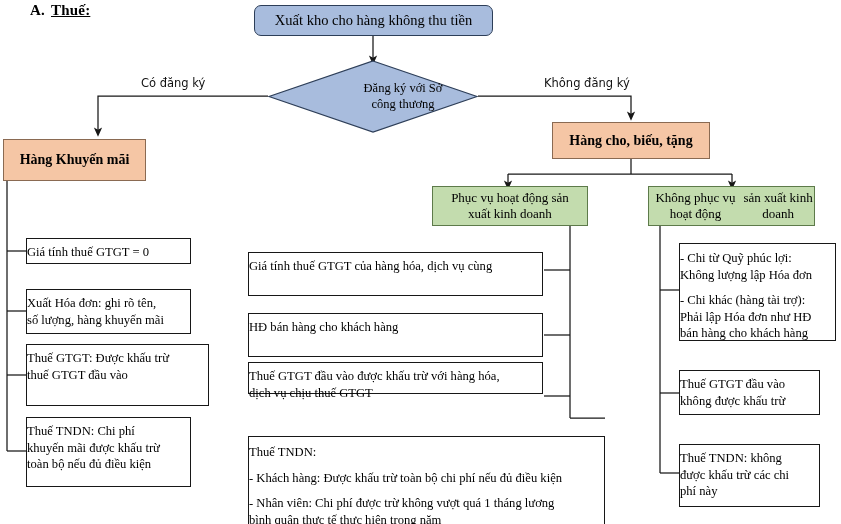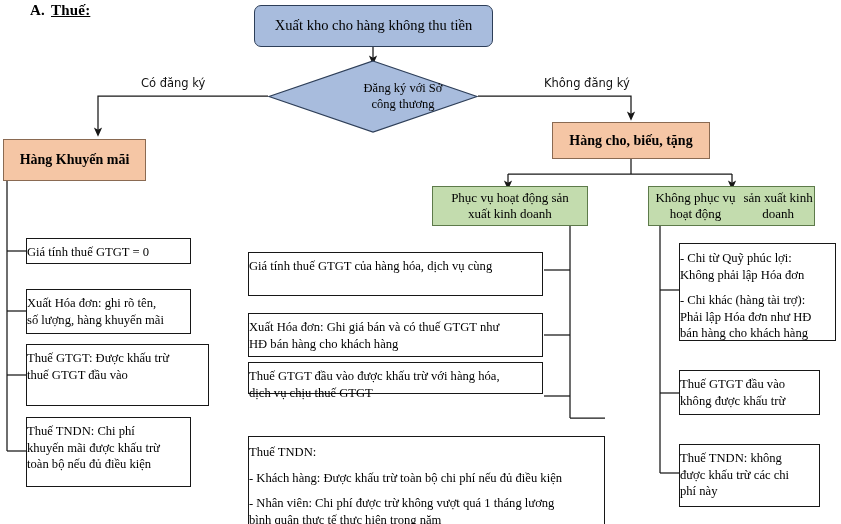--- a/index.html
+++ b/index.html
@@ -133,21 +133,21 @@
       <line x1="544" y1="396" x2="570" y2="396"></line>
       <line x1="570" y1="418" x2="605" y2="418"></line>
 
       <line x1="660" y1="226" x2="660" y2="473"></line>
       <line x1="660" y1="290" x2="679" y2="290"></line>
       <line x1="660" y1="393" x2="679" y2="393"></line>
       <line x1="660" y1="473" x2="679" y2="473"></line>
     </g>
   </svg>
 
-  <div class="abs node node-blue" style="left:254px; top:5px; width:239px; height:42px;">
+  <div class="abs node node-blue" style="left:254px; top:5px; width:239px; height:31px;">
     <span>Xuất kho cho hàng không thu tiền</span>
   </div>
 
   <div class="abs diamond-wrap" style="left:268px; top:60px; width:210px; height:73px;">
     <svg width="210" height="73" viewBox="0 0 210 73" xmlns="http://www.w3.org/2000/svg">
       <polygon points="105,1 209,36.5 105,72 1,36.5" fill="#a8bcdd" stroke="#2d3e58" stroke-width="1.3"></polygon>
     </svg>
     <div class="diamond-label" style="left:0; top:20px; width:210px; padding-left:30px;">
       <div>Đăng ký với Sở</div>
       <div>công thương</div>
@@ -197,42 +197,41 @@
     <p>Thuế TNDN: Chi phí</p>
     <p>khuyến mãi được khấu trừ</p>
     <p>toàn bộ nếu đủ điều kiện</p>
   </div>
 
   <div class="abs leaf tight" style="left:248px; top:252px; width:295px; height:44px;">
     <p>Giá tính thuế GTGT của hàng hóa, dịch vụ cùng</p>
   </div>
 
   <div class="abs leaf tight" style="left:248px; top:313px; width:295px; height:44px;">
-    <p>Xuất Hóa đơn: Ghi giá bán và có thuế GTGT như</p>
     <p>HĐ bán hàng cho khách hàng</p>
   </div>
 
   <div class="abs leaf tight" style="left:248px; top:362px; width:295px; height:32px;">
     <p>Thuế GTGT đầu vào được khấu trừ với hàng hóa,</p>
     <p>dịch vụ chịu thuế GTGT</p>
   </div>
 
   <div class="abs leaf" style="left:248px; top:436px; width:357px; height:96px; padding-top:7px;">
     <p>Thuế TNDN:</p>
     <p>- Khách hàng: Được khấu trừ toàn bộ chi phí nếu đủ điều kiện</p>
     <p style="margin-top:9px;">
       <span>- Nhân viên: Chi phí được trừ không vượt quá 1 tháng lương</span><br>
       <span>bình quân thực tế thực hiện trong năm</span>
     </p>
   </div>
 
   <div class="abs leaf" style="left:679px; top:243px; width:157px; height:98px; padding-top:6px;">
     <p>
       <span>- Chi từ Quỹ phúc lợi:</span><br>
-      <span>Không phải lập Hóa đơn</span>
+      <span>Không lượng lập Hóa đơn</span>
     </p>
     <p>
       <span>- Chi khác (hàng tài trợ):</span><br>
       <span>Phải lập Hóa đơn như HĐ</span><br>
       <span>bán hàng cho khách hàng</span>
     </p>
   </div>
 
   <div class="abs leaf tight" style="left:679px; top:370px; width:141px; height:45px;">
     <p>Thuế GTGT đầu vào</p>

